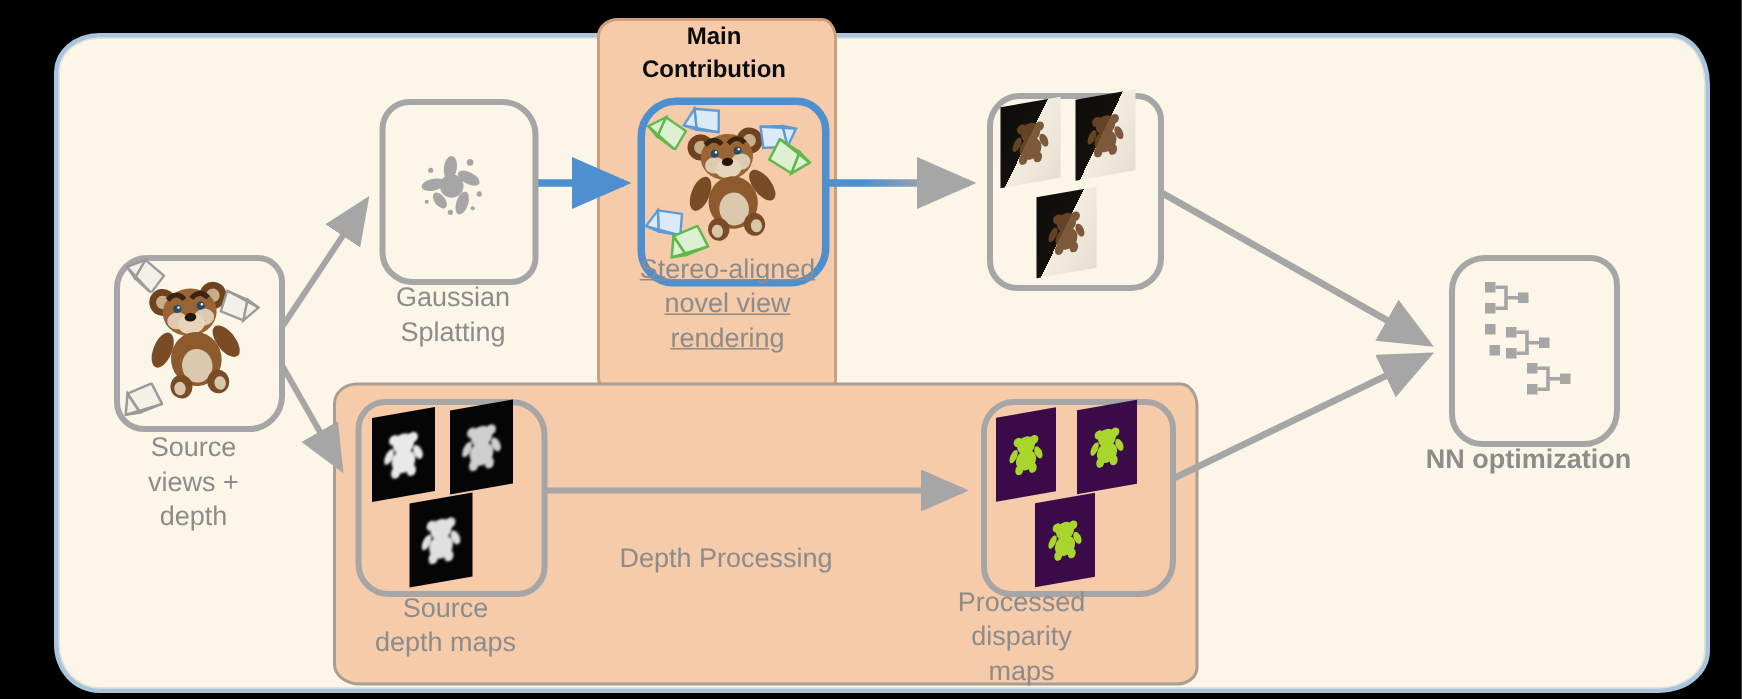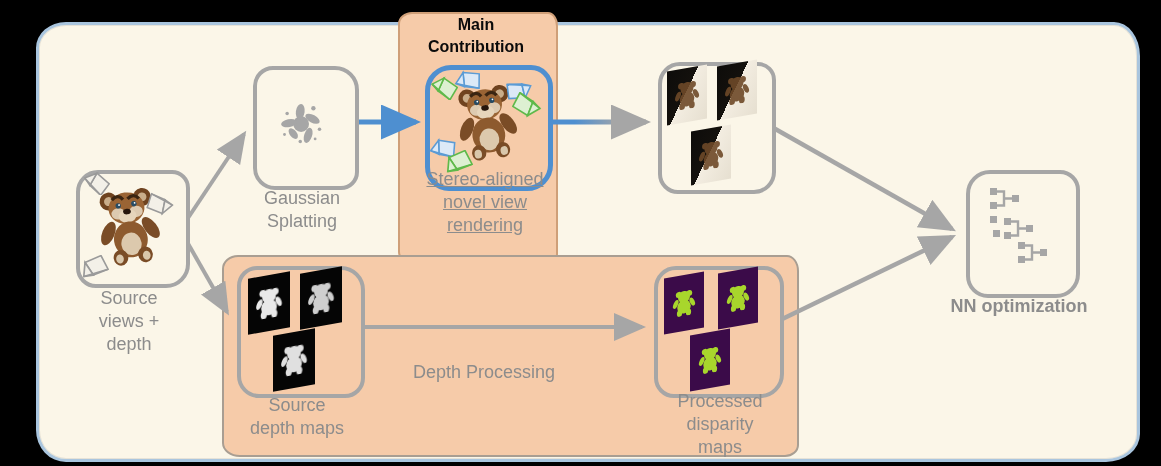--- a/index.html
+++ b/index.html
@@ -278,17 +278,17 @@
         </g>
       </svg>
   </div>
   <div class="thumb disp" style="left:690px;top:332px;width:40px;height:56px;">
     <svg width="24" height="26" viewBox="0 0 32 34">
         <g fill="#a8d62c">
           <use href="#bear-sil"></use>
         </g>
       </svg>
   </div>
-  <div class="lbl" style="left:655px;top:390px;width:130px;">Processed
+  <div class="lbl" style="left:616px;top:390px;width:130px;">Processed
 disparity
 maps</div>
 
 </div>
 
 </body></html>

